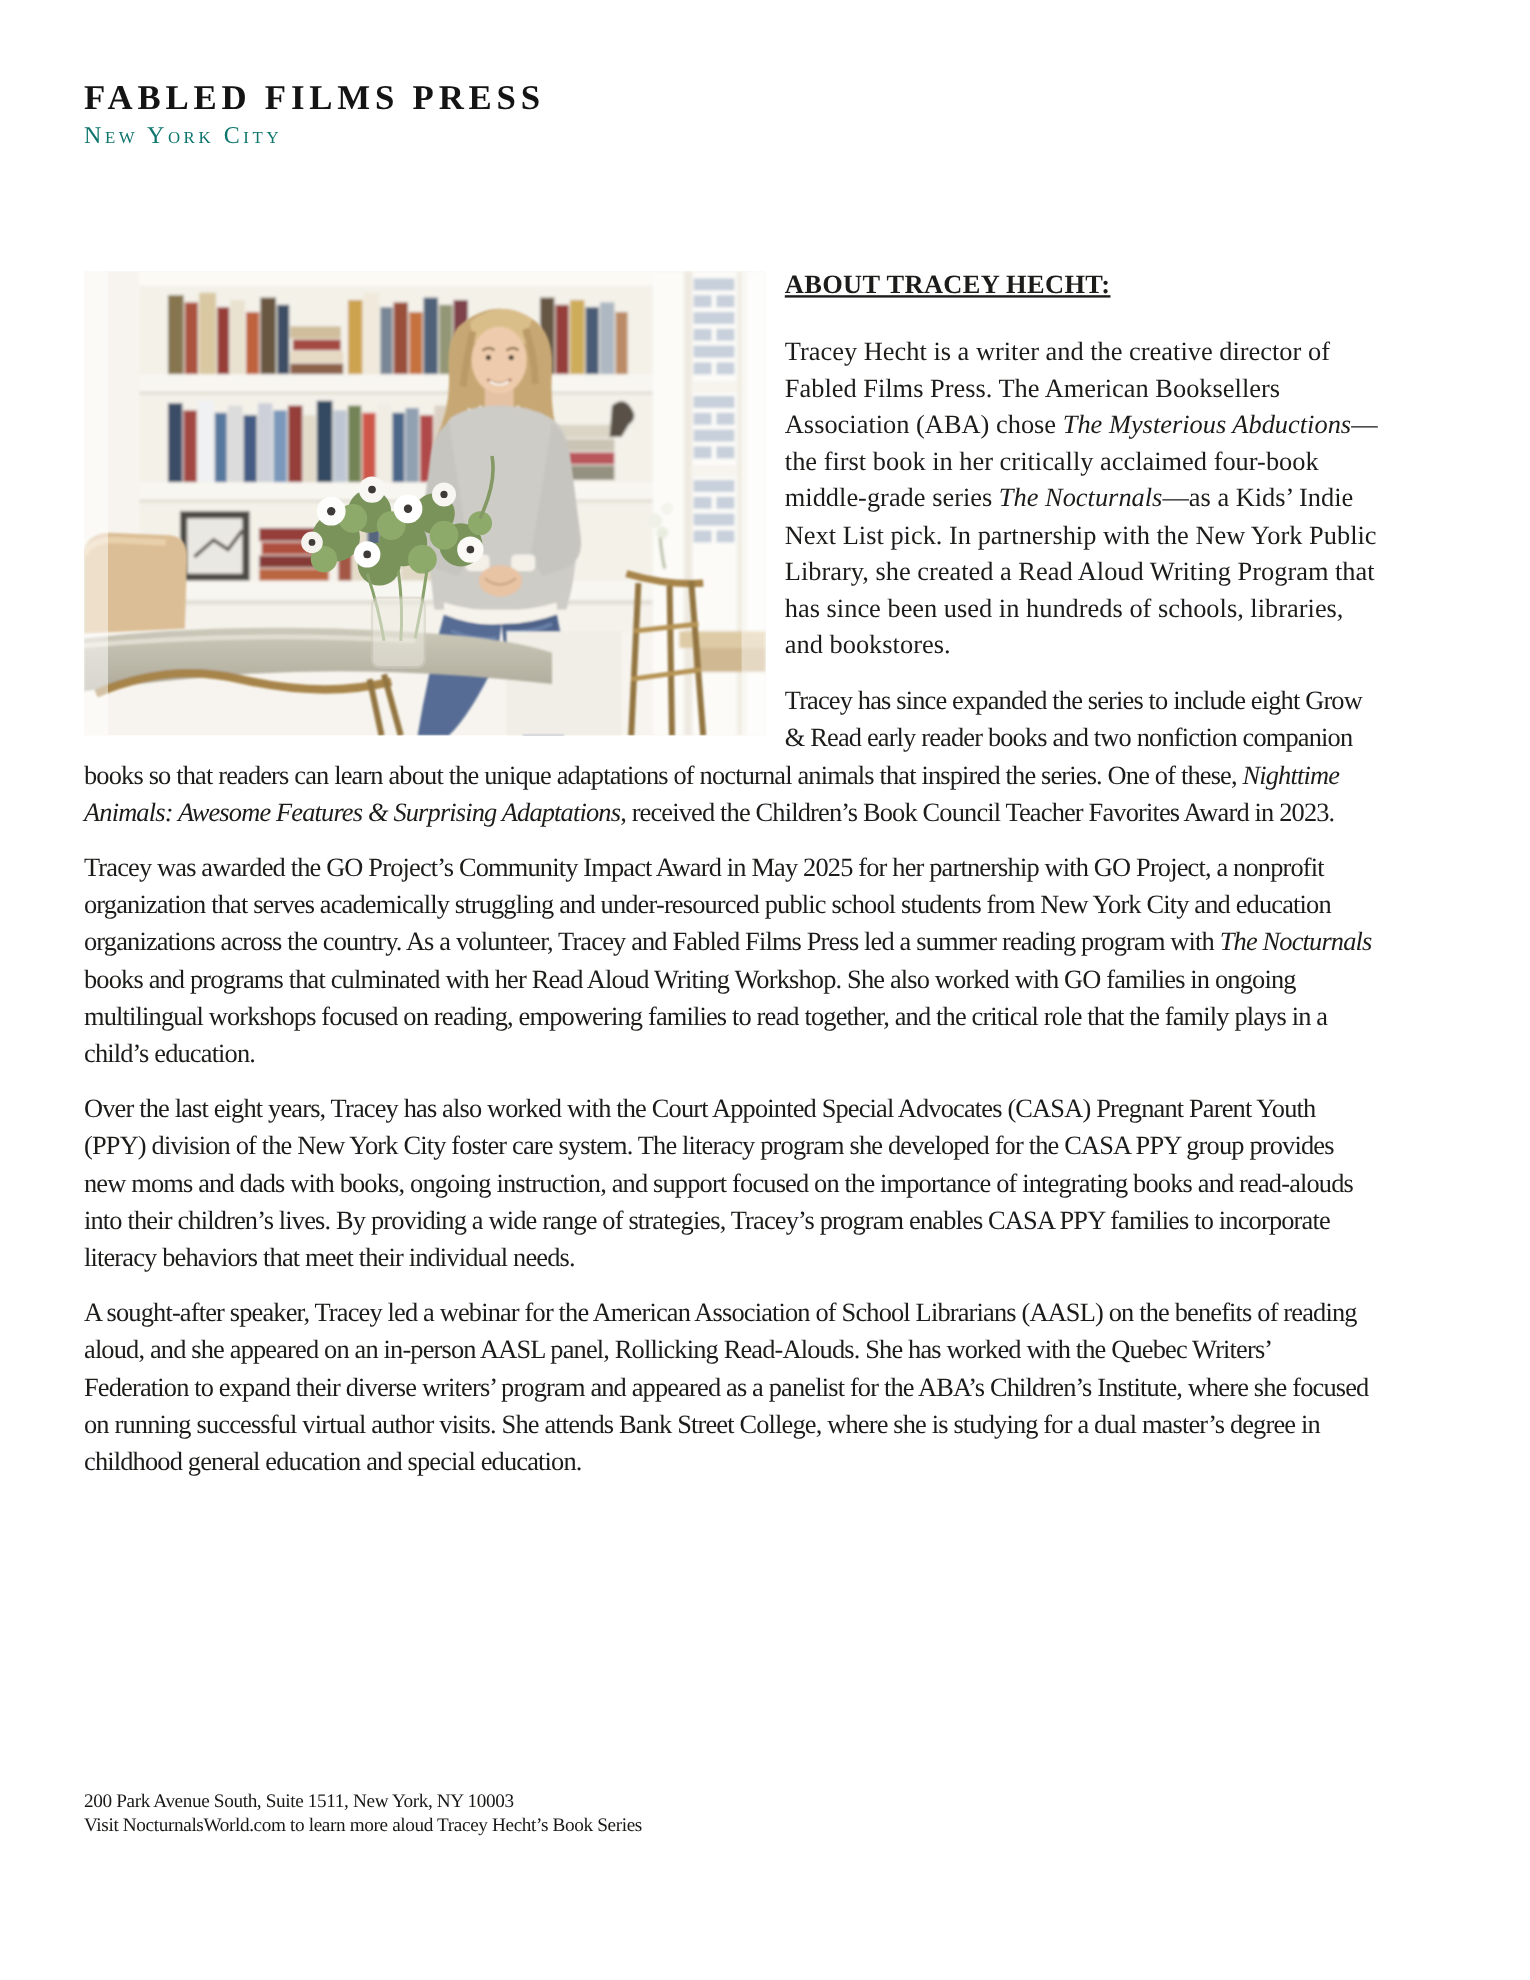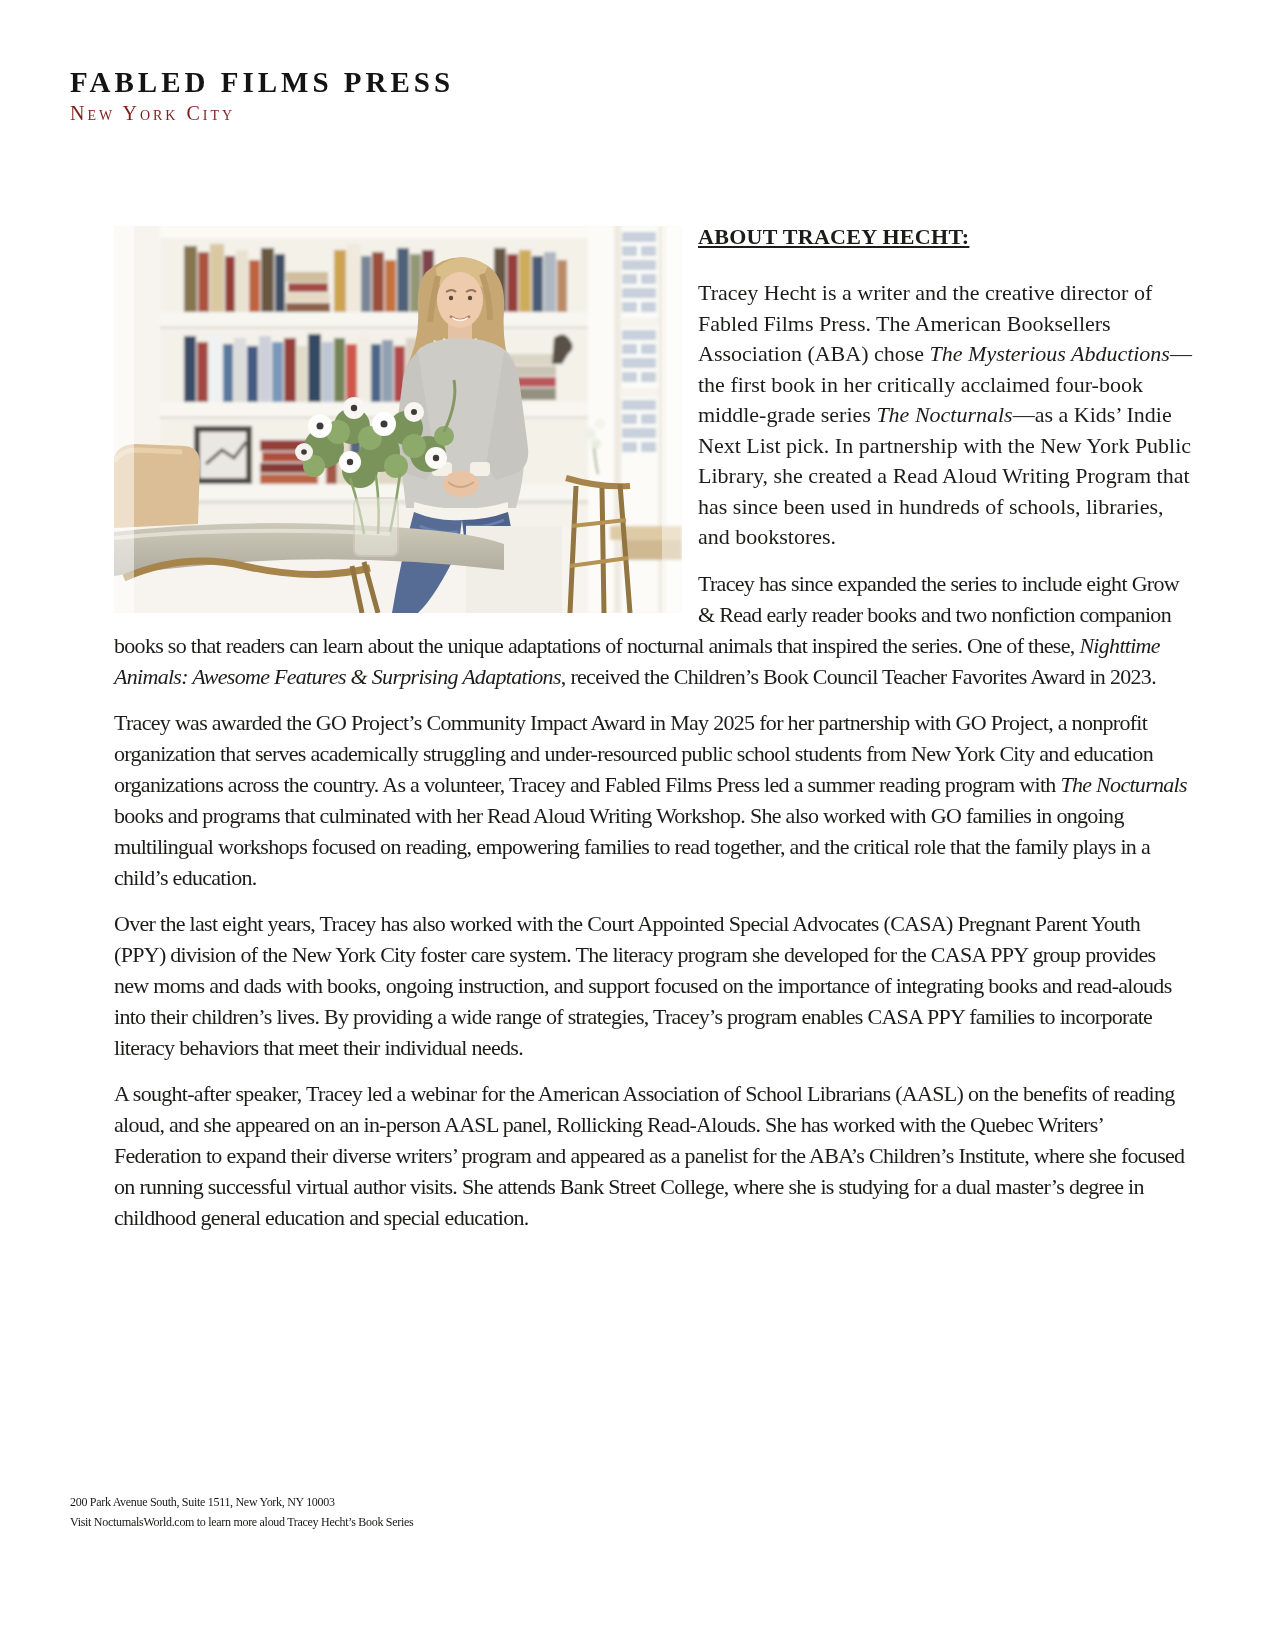--- a/index.html
+++ b/index.html
@@ -1,32 +1,32 @@
 <!DOCTYPE html>
 <html><head>
 <meta charset="utf-8">
 <style>
   html,body{margin:0;padding:0;background:#ffffff;}
   body{width:1275px;height:1650px;position:relative;font-family:"Liberation Serif",serif;color:#1c1c1a;overflow:hidden;}
 
   .header{position:absolute;left:70px;top:66px;}
   .logo-title{font-weight:bold;font-size:29px;letter-spacing:4px;color:#141414;font-family:"Liberation Serif",serif;}
-  .logo-sub{font-size:20px;letter-spacing:3px;font-variant:small-caps;color:#7f1d1d;margin-top:3px;}
-
-  .article{position:absolute;left:70px;top:222px;width:1078px;margin-left:44px;}
+  .logo-sub{font-size:20px;letter-spacing:3px;font-variant:small-caps;color:#0f766e;margin-top:3px;}
+
+  .article{position:absolute;left:70px;top:222px;width:1078px;}
   figure.photo{float:left;width:568px;height:387px;margin:4px 16px 4px 0;padding:0;}
   figure.photo svg{display:block;width:568px;height:387px;}
 
   h2.about-heading{font-size:22px;font-weight:bold;text-decoration:underline;margin:2px 0 28px 0;letter-spacing:.3px;}
 
   .para{font-size:22px;line-height:30.5px;margin:0 0 15px 0;text-align:left;}
   .para.condensed{letter-spacing:-0.7px;line-height:31px;}
   .para .it{font-style:italic;text-align:center;}
 
-  .footer{position:absolute;left:70px;top:1492px;font-size:12px;line-height:20px;letter-spacing:-0.3px;color:#181816;}
+  .footer{position:absolute;left:70px;top:1492px;font-size:16px;line-height:20px;letter-spacing:-0.3px;color:#181816;}
 </style>
 </head>
 <body>
 
 <header class="header">
   <div class="logo-title">FABLED FILMS PRESS</div>
   <div class="logo-sub">New York City</div>
 </header>
 
 <main class="article">

